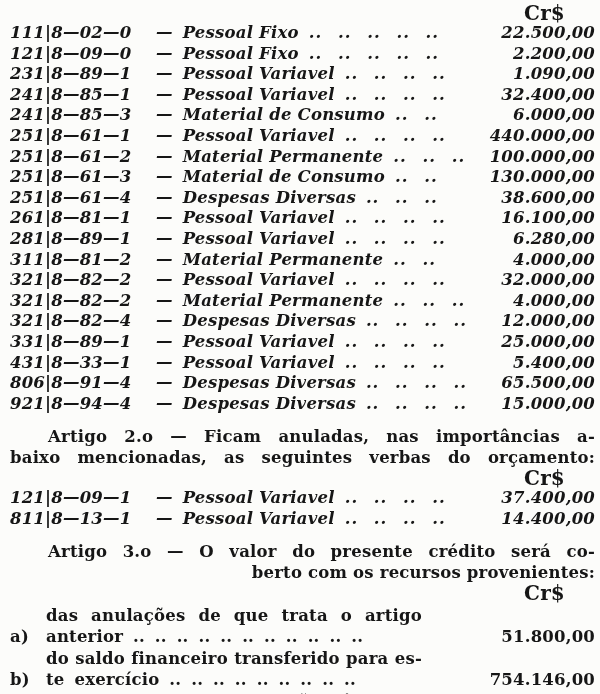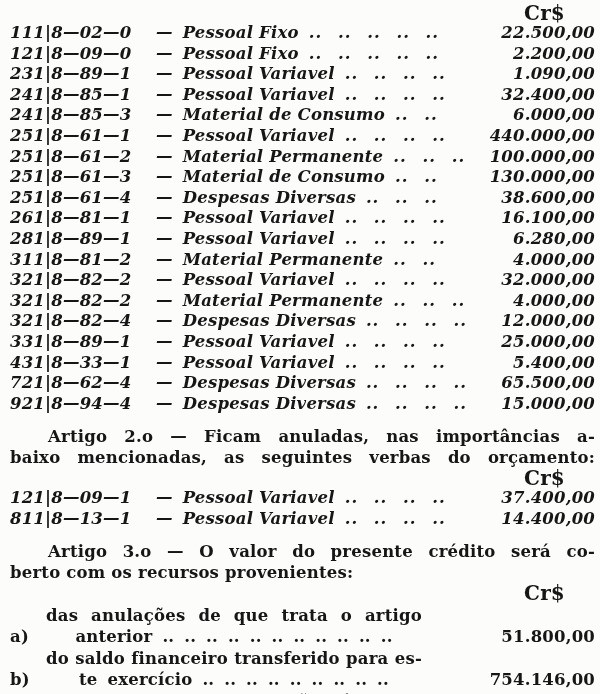--- a/index.html
+++ b/index.html
@@ -34,33 +34,33 @@
   .dots { margin-left: 10px; word-spacing: 9px; letter-spacing: 1px; }
   .amount { margin-left: auto; text-align: right; padding-left: 8px; }
 
   .para { line-height: 21px; margin-top: 12px; }
   .para .l1 {
     text-indent: 38px;
     text-align: justify;
     text-align-last: justify;
   }
   .para .l2-just { text-align: justify; text-align-last: justify; }
-  .para .l2-left { text-align: left; }
+  .para .l2-left { text-align: right; }
 
   .res-list { margin-top: 2px; }
   .res-item {
     display: flex;
     align-items: flex-end;
     line-height: 21px;
     margin-bottom: 1px;
   }
   .letter { width: 36px; flex: 0 0 36px; }
   .res-text { width: 376px; flex: 0 0 376px; }
   .res-text .l1 { text-align: justify; text-align-last: justify; }
-  .res-text .l2 { text-align: center; word-spacing: 4px; }
+  .res-text .l2 { text-align: left; word-spacing: 4px; }
   .res-amount { margin-left: auto; text-align: center; padding-left: 6px; }
 </style>
 </head>
 <body>
 
 <div class="page">
 
   <div class="cr-header">Cr$</div>
 
   <div class="budget-table">
@@ -178,21 +178,21 @@
       <span class="amount">25.000,00</span>
     </div>
       <div class="row">
       <span class="code">431|8—33—1</span>
       <span class="sep">—</span>
       <span class="label">Pessoal Variavel</span>
       <span class="dots">.. .. .. ..</span>
       <span class="amount">5.400,00</span>
     </div>
       <div class="row">
-      <span class="code">721|8—62—4</span>
+      <span class="code">806|8—91—4</span>
       <span class="sep">—</span>
       <span class="label">Despesas Diversas</span>
       <span class="dots">.. .. .. ..</span>
       <span class="amount">65.500,00</span>
     </div>
       <div class="row">
       <span class="code">921|8—94—4</span>
       <span class="sep">—</span>
       <span class="label">Despesas Diversas</span>
       <span class="dots">.. .. .. ..</span>

